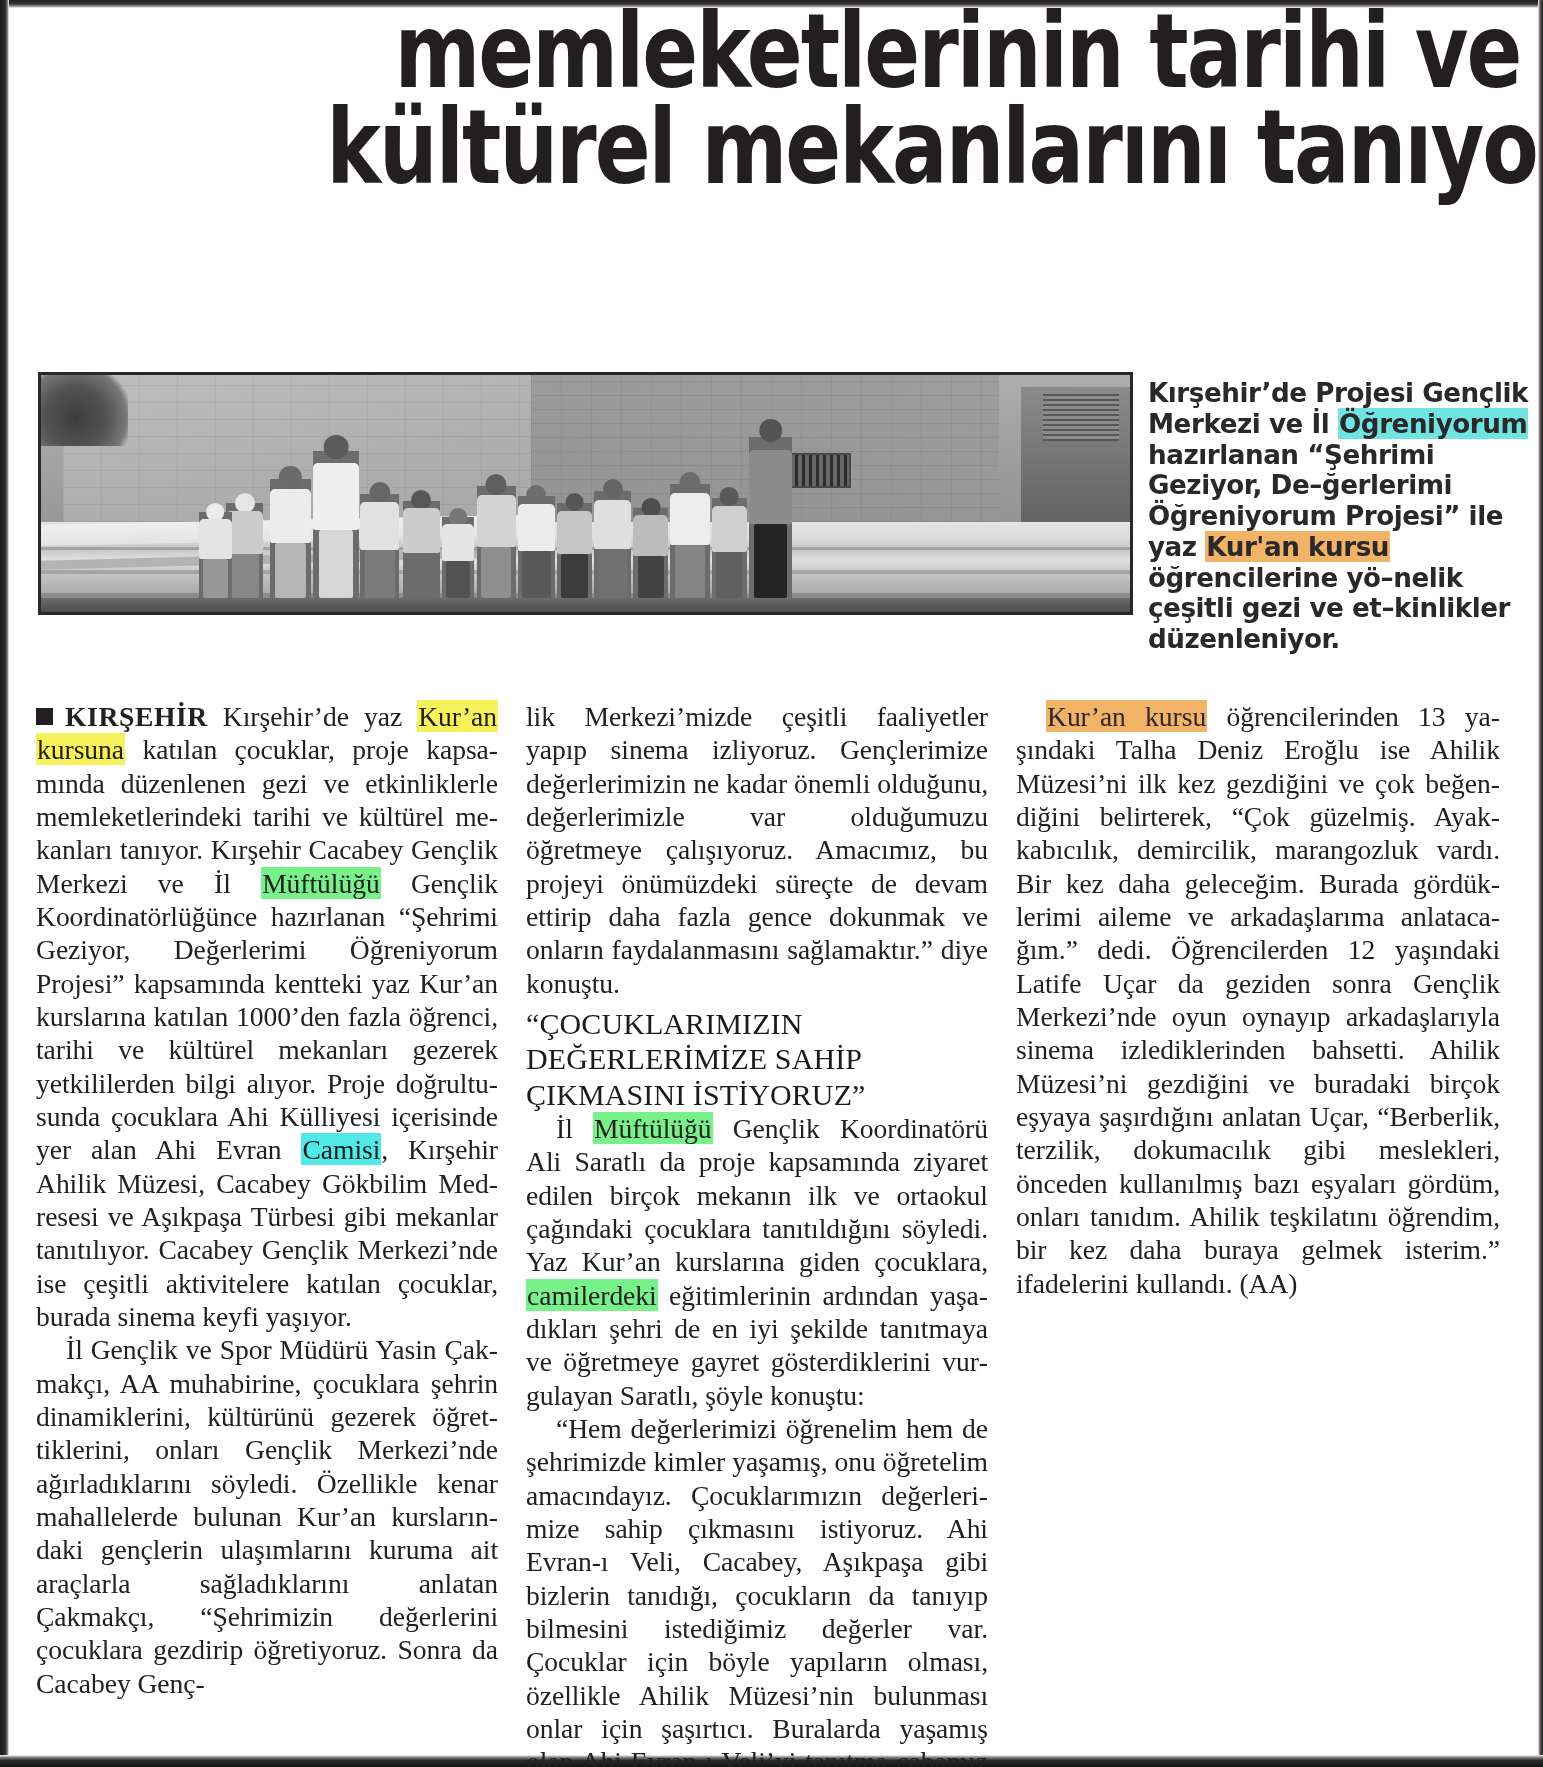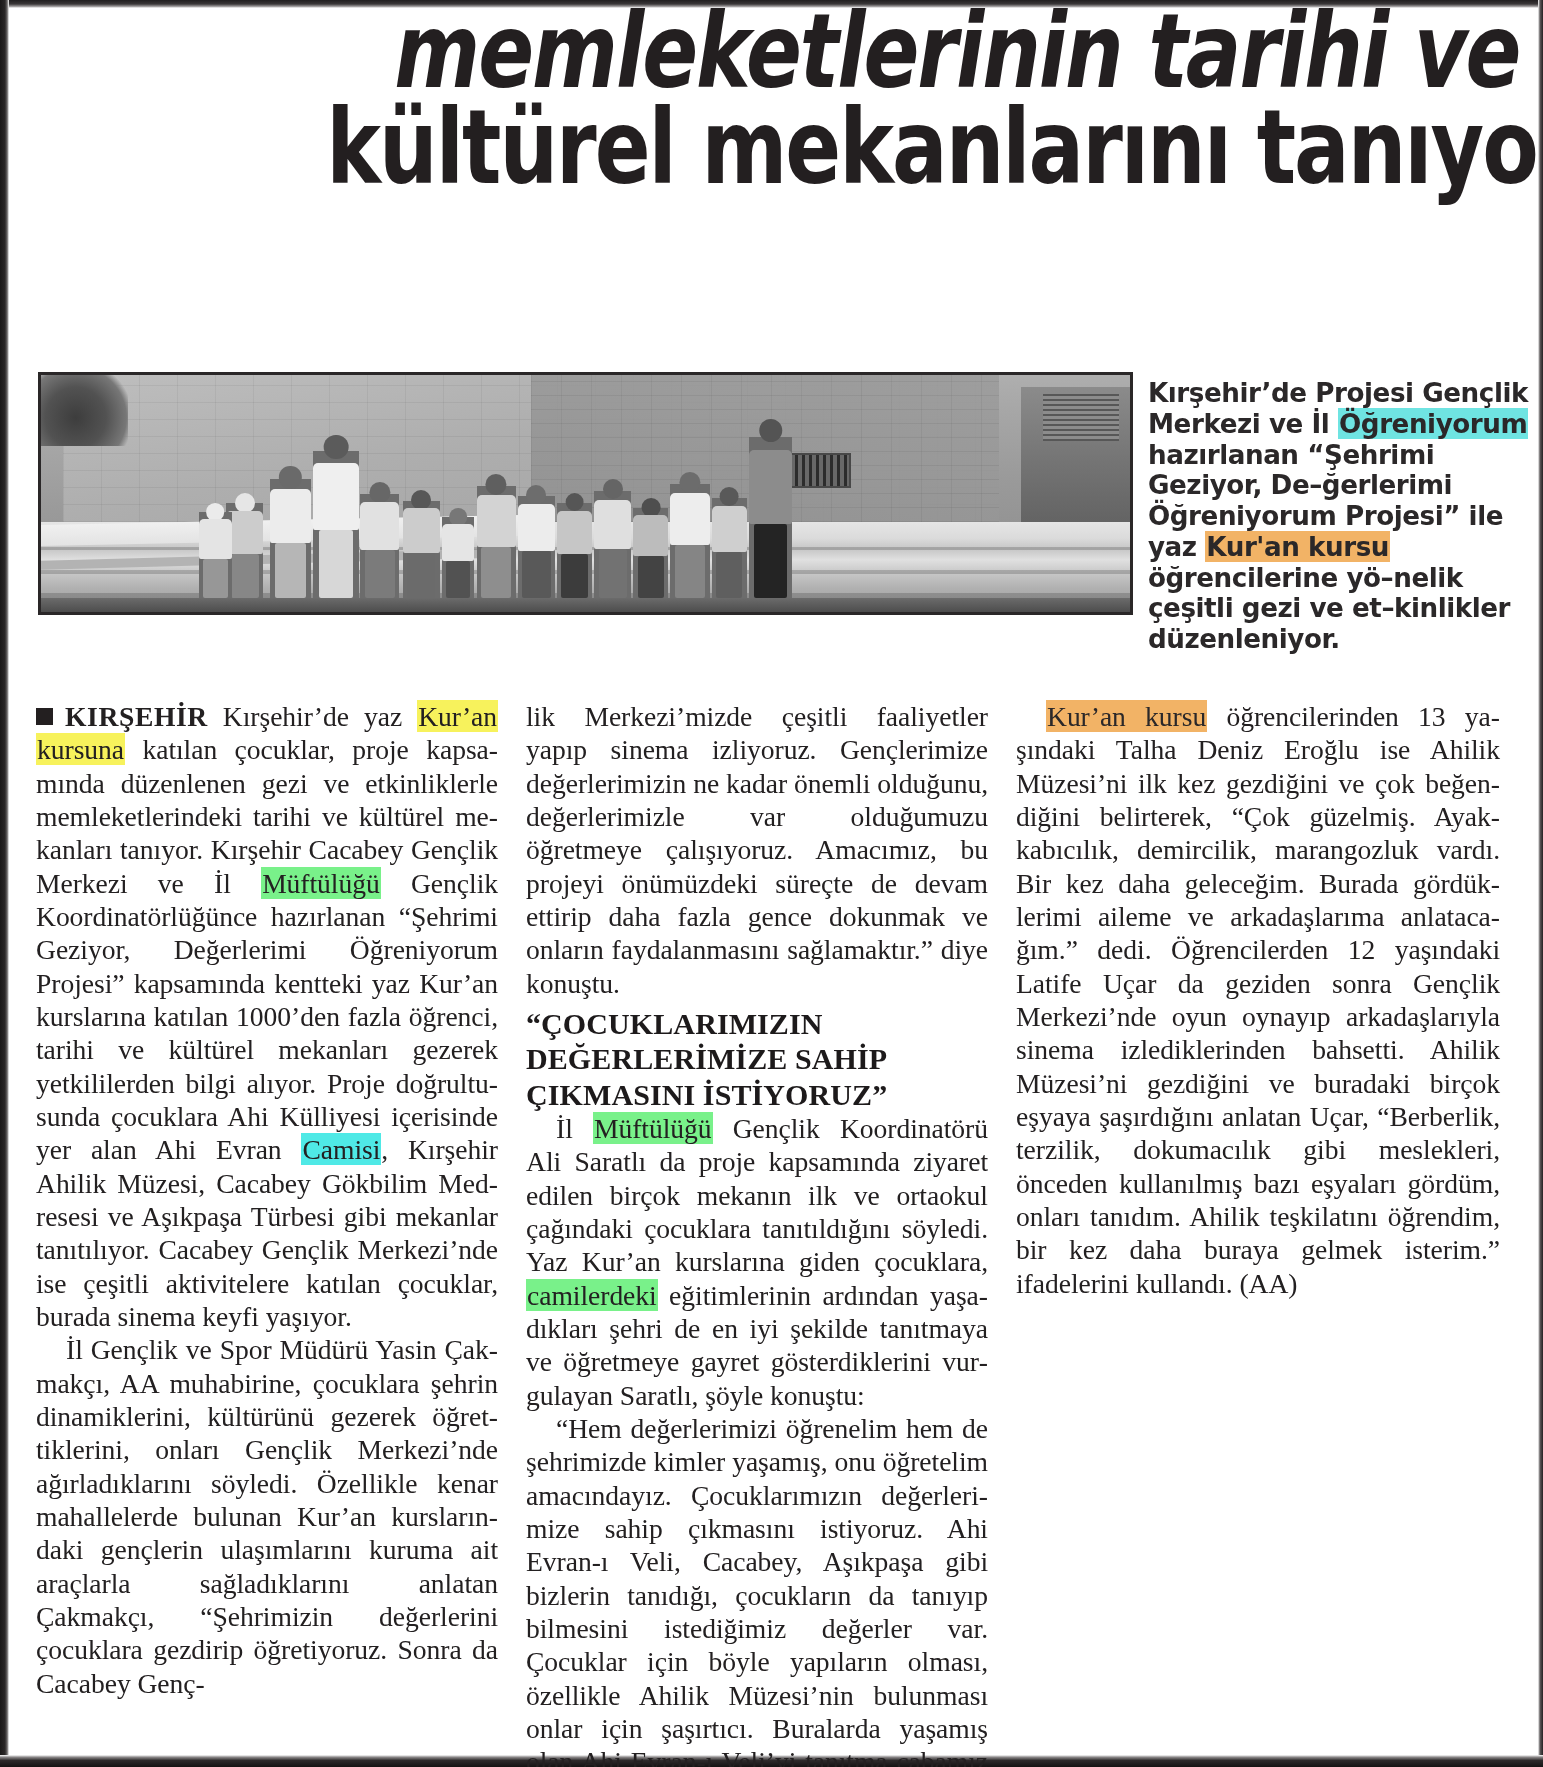--- a/index.html
+++ b/index.html
@@ -36,21 +36,21 @@
     font-weight:bold;
     font-size:104px;
     line-height:0.93;
     letter-spacing:-2.5px;
     color:#231f20;
     padding-right:14px;
     box-sizing:border-box;
   }
   #headline .hl-line{display:block;white-space:nowrap;}
   #headline .hl-line.l1{font-size:103px;}
-  #headline .hl-line.l2{font-size:103px;font-style:italic;}
+  #headline .hl-line.l2{font-size:103px;}
   #headline .hl-line.l3{font-size:103px;}
   .hx{
     background:#f57cbd;
     color:#7e1950;
     padding:0 5px 4px 5px;
     box-decoration-break:clone;
     -webkit-box-decoration-break:clone;
   }
   
   .squeeze{display:inline-block;transform:scaleX(0.80);transform-origin:right center;}
@@ -153,21 +153,21 @@
     display:inline-block;
     width:17px;height:17px;
     background:#231f20;
     vertical-align:0.02em;
     margin-right:12px;
   }
   .dl{font-weight:bold;letter-spacing:0.6px;}
   h2.sub{
     margin:6px 0 0 0;
     font-family:"Liberation Serif", serif;
-    font-weight:bold;
+    font-weight:normal;
     font-size:30px;
     line-height:1.18;
     color:#1d1a1b;
     letter-spacing:0.1px;
     text-align:left;
   }
   .hy{background:#f7f25c;padding:1px 1px 0 1px;
       box-decoration-break:clone;-webkit-box-decoration-break:clone;}
   .hg{background:#79f18a;padding:1px 1px 0 1px;
       box-decoration-break:clone;-webkit-box-decoration-break:clone;}

